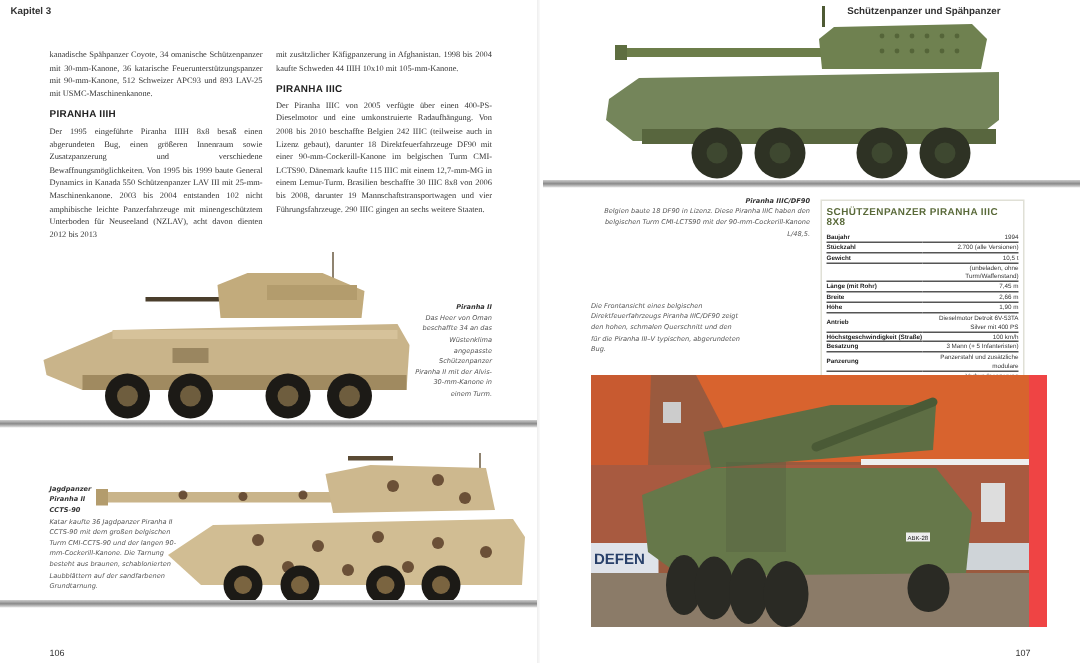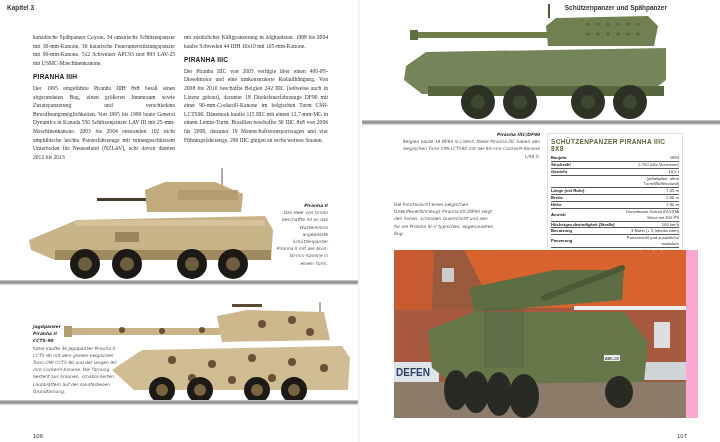--- a/index.html
+++ b/index.html
@@ -15,21 +15,21 @@
 .col h3{font-family:"Liberation Sans",sans-serif;font-size:6.6px;font-weight:bold;color:#222;margin:6px 0 2px;letter-spacing:.2px}
 .ground{position:absolute;height:5px;background:linear-gradient(180deg,#ccc,#8a8a8a,#e6e6e6)}
 .cap{position:absolute;font-family:"DejaVu Sans",sans-serif;font-size:4.4px;line-height:7.2px;font-style:italic;color:#555}
 .cap b{color:#333}
 .specs{position:absolute;left:547px;top:133px;width:136px;border:1px solid #e0e0d6;background:#fff;padding:4px 3px 3px 3px;font-family:"Liberation Sans",sans-serif}
 .specs h4{font-size:6.6px;color:#5a6a3a;letter-spacing:.3px;margin-bottom:3px}
 .specs table{width:100%;border-collapse:collapse;font-size:4.2px}
 .specs td{padding:0 0 .2px 0;line-height:5.7px;border-bottom:.5px solid #555}
 .specs td.k{font-weight:bold;color:#222;white-space:nowrap}
 .specs td.v{text-align:right;color:#333}
-.photo{position:absolute;left:394px;top:250px;width:304px;height:168px;overflow:hidden;background:#f9a8d4}
+.photo{position:absolute;left:394px;top:250px;width:304px;height:168px;overflow:hidden;background:#ef4444}
 svg{display:block}
 </style>
 </head>
 <body>
 
 <div class="page left">
   <div class="runhead" style="left:7px">Kapitel 3</div>
 
   <div class="col" style="left:33px;top:33px;width:142px">
     <p>kanadische Spähpanzer Coyote, 34 omanische Schützenpanzer mit 30-mm-Kanone, 36 katarische Feuerunterstützungspanzer mit 90-mm-Kanone, 512 Schweizer APC93 und 893 LAV-25 mit USMC-Maschinenkanone.</p>

